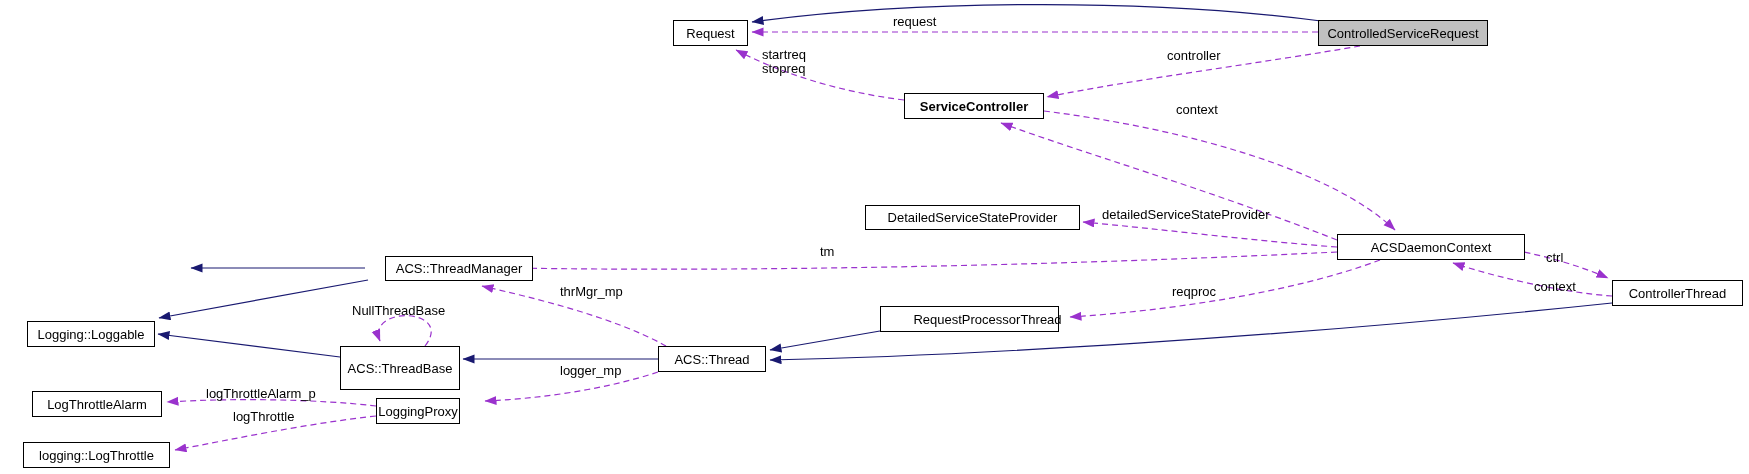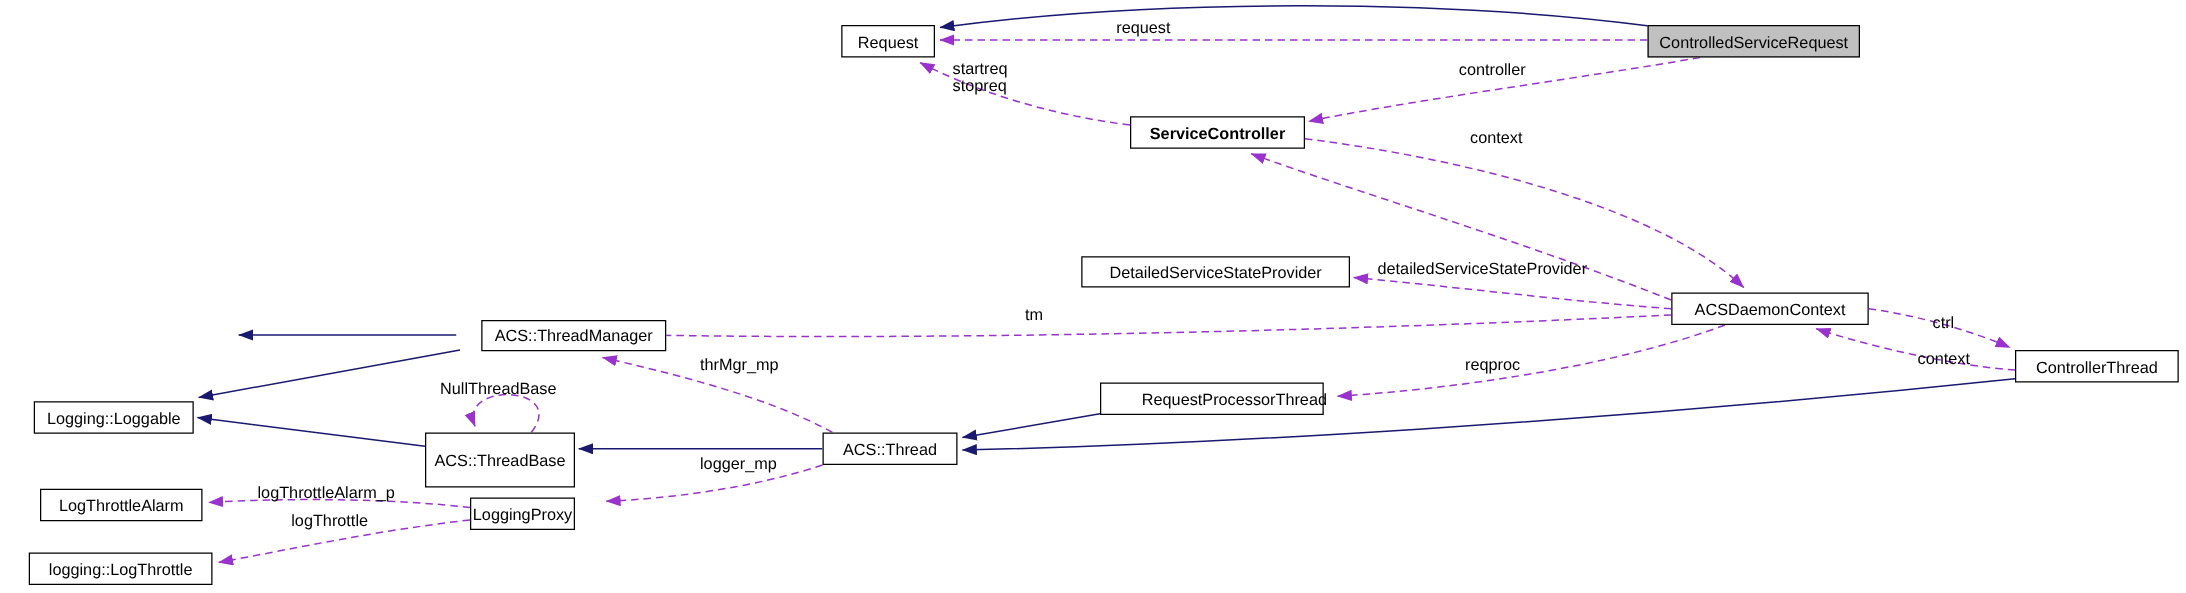--- a/index.html
+++ b/index.html
@@ -60,21 +60,21 @@
       <path d="M658,372 C604,390 536,399 485,401" marker-end="url(#mPurple)"></path>
       <path d="M376,406 C316,399 232,398 167,402" marker-end="url(#mPurple)"></path>
       <path d="M376,416 C304,424 234,439 175,450" marker-end="url(#mPurple)"></path>
     </g>
   </svg>
 
   <div class="node" style="left:673px;top:20px;width:75px;height:26px;">Request</div>
   <div class="node focus" style="left:1318px;top:20px;width:170px;height:26px;">ControlledServiceRequest</div>
   <div class="node" style="left:904px;top:93px;width:140px;height:26px;font-weight:bold;">ServiceController</div>
   <div class="node" style="left:865px;top:205px;width:215px;height:25px;">DetailedServiceStateProvider</div>
-  <div class="node" style="left:1337px;top:234px;width:158px;height:26px;">ACSDaemonContext</div>
+  <div class="node" style="left:1337px;top:234px;width:188px;height:26px;">ACSDaemonContext</div>
   <div class="node" style="left:385px;top:256px;width:148px;height:25px;">ACS::ThreadManager</div>
   <div class="node" style="left:1612px;top:280px;width:131px;height:26px;">ControllerThread</div>
   <div class="node" style="left:27px;top:321px;width:128px;height:26px;">Logging::Loggable</div>
   <div class="node" style="left:880px;top:306px;width:179px;height:26px;padding-left:36px;">RequestProcessorThread</div>
   <div class="node" style="left:340px;top:346px;width:120px;height:44px;">ACS::ThreadBase</div>
   <div class="node" style="left:658px;top:346px;width:108px;height:26px;">ACS::Thread</div>
   <div class="node" style="left:32px;top:391px;width:130px;height:26px;">LogThrottleAlarm</div>
   <div class="node" style="left:376px;top:398px;width:84px;height:26px;">LoggingProxy</div>
   <div class="node" style="left:23px;top:442px;width:147px;height:26px;">logging::LogThrottle</div>
 

